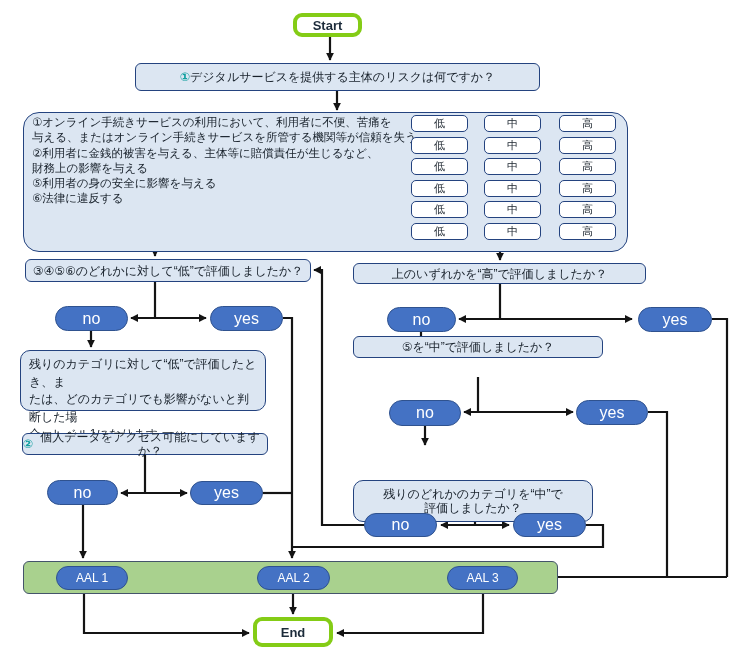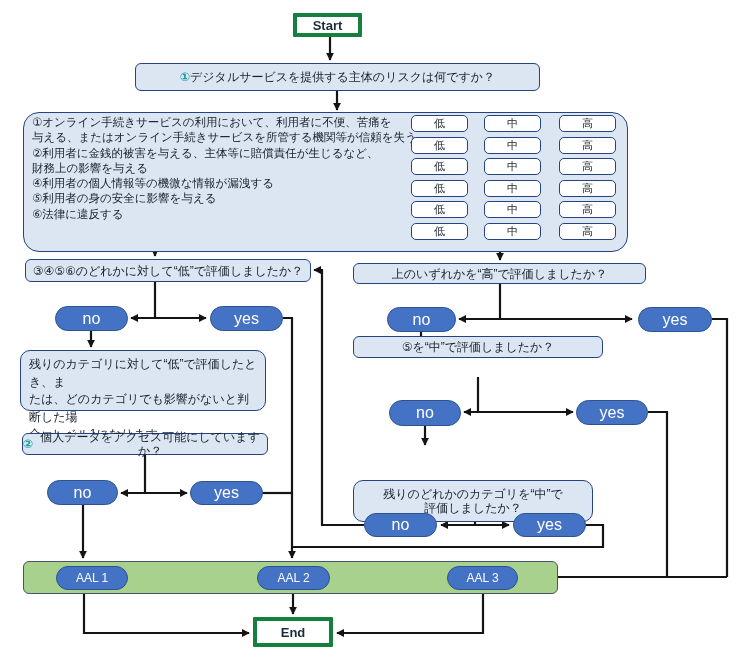--- a/index.html
+++ b/index.html
@@ -26,21 +26,21 @@
     border:1.3px solid #24437f;border-radius:5px;
     display:flex;align-items:center;justify-content:center;
     font-size:11px;color:#17202a;
   }
   .oval{
     background:#4472c4;border:1.5px solid #2f528f;border-radius:13px;
     display:flex;align-items:center;justify-content:center;
     color:#ffffff;font-size:16px;
   }
   .terminator{
-    background:#ffffff;border:4px solid #15803d;border-radius:1px;
+    background:#ffffff;border:4px solid #84cc16;border-radius:9px;
     display:flex;align-items:center;justify-content:center;
     font-weight:bold;font-size:13px;color:#1c2b3a;
   }
   .notebox{
     background:#dce6f2;border:1.4px solid #24437f;border-radius:10px;
     font-size:12px;line-height:17.5px;color:#17202a;padding:5px 8px;
   }
   .greenbar{
     background:#a9d18e;border:1.8px solid #44546a;border-radius:6px;
   }
@@ -117,21 +117,20 @@
     <span class="num-teal">①</span>
       <span>デジタルサービスを提供する主体のリスクは何ですか？</span>
   </div>
 
   <div class="abs bigbox" style="left:23px;top:112px;width:605px;height:140px;">
     <div class="abs" style="left:8px;top:2px;width:385px;height:120px;">
       <div class="riskline">①オンライン手続きサービスの利用において、利用者に不便、苦痛を</div>
       <div class="riskline">与える、またはオンライン手続きサービスを所管する機関等が信頼を失う</div>
       <div class="riskline">②利用者に金銭的被害を与える、主体等に賠償責任が生じるなど、</div>
       <div class="riskline">財務上の影響を与える</div>
-      <div class="riskline">④利用者の個人情報等の機微な情報が漏洩する</div>
       <div class="riskline">⑤利用者の身の安全に影響を与える</div>
       <div class="riskline">⑥法律に違反する</div>
     </div>
 
     <div class="lvlbtn" style="left:387px;top:2px;">低</div>
     <div class="lvlbtn" style="left:460px;top:2px;">中</div>
     <div class="lvlbtn" style="left:535px;top:2px;">高</div>
     <div class="lvlbtn" style="left:387px;top:23.5px;">低</div>
     <div class="lvlbtn" style="left:460px;top:23.5px;">中</div>
     <div class="lvlbtn" style="left:535px;top:23.5px;">高</div>

